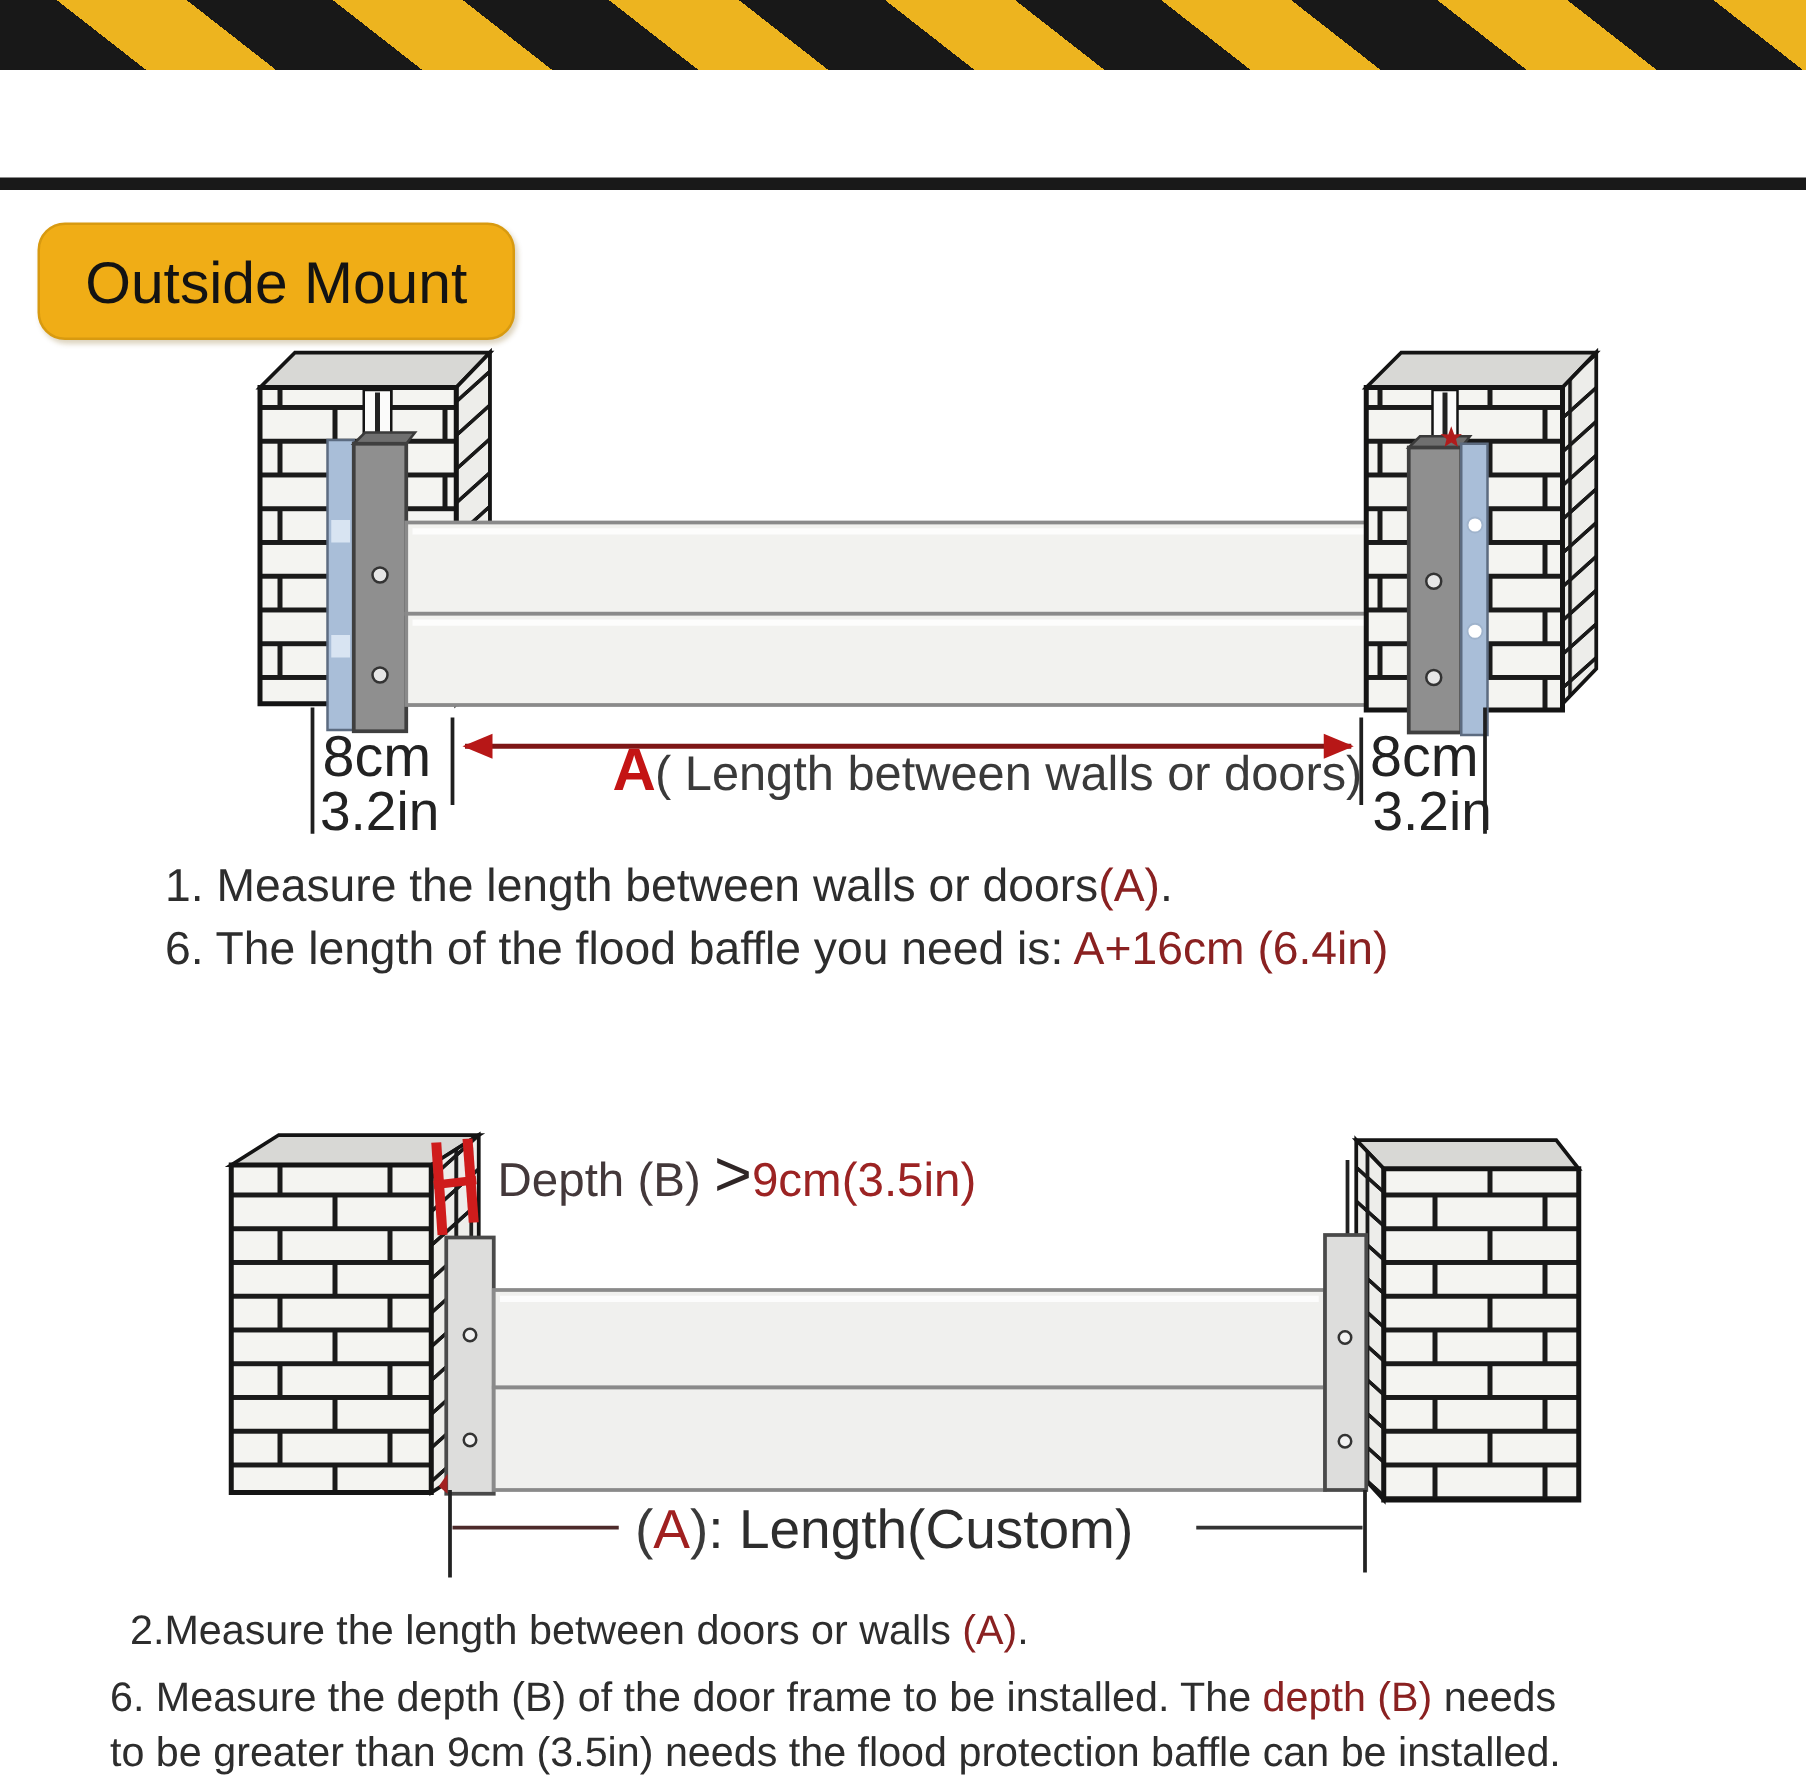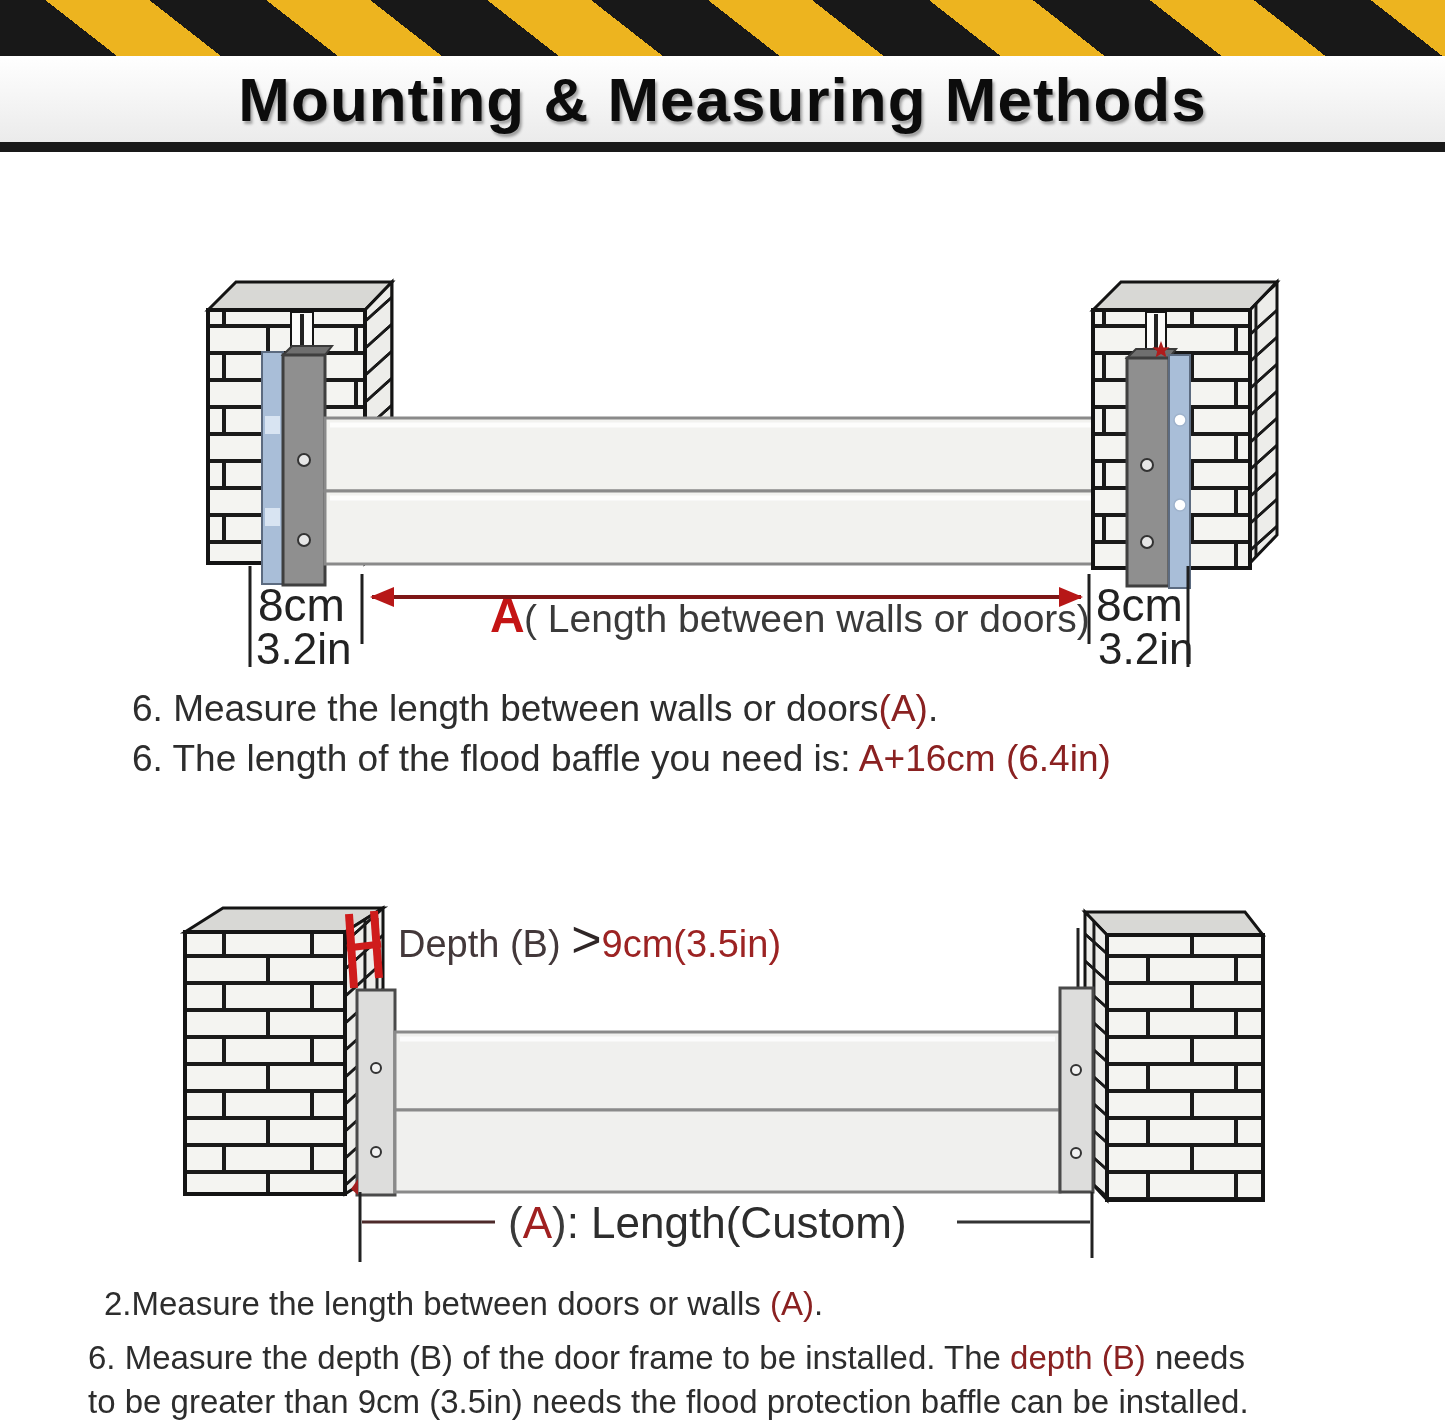--- a/index.html
+++ b/index.html
@@ -31,25 +31,25 @@
   #steps-outside p+p{margin-top:1px;}
   #steps-inside{top:1282px;left:88px;font-size:33px;line-height:44px;width:1330px;}
   #steps-inside p.first{margin-bottom:10px;margin-left:16px;}
 </style>
 </head>
 <body>
 
 <div id="page">
 
   <div class="stripe-band"></div>
-  <div class="title-band">
-    <h1>Mounting &amp; Measuring Methods</h1>
-  </div>
   <div class="header-bar"></div>
 
+  <div class="badge" id="badge-outside">
+    <span>Outside Mount</span>
+  </div>
 
   <svg class="diagram" style="top:270px" width="1445" height="400" viewBox="0 0 1445 400">
     <defs>
       <pattern id="brickA" patternUnits="userSpaceOnUse" width="88" height="54">
         <rect width="88" height="54" fill="#f4f4f1"></rect>
         <path d="M0 2 H88 M0 29 H88" stroke="#1a1a1a" stroke-width="4" fill="none"></path>
         <path d="M4 2 V29 M48 29 V54" stroke="#1a1a1a" stroke-width="4" fill="none"></path>
       </pattern>
       <pattern id="brickSideA" patternUnits="userSpaceOnUse" width="27" height="27" patternTransform="skewY(-42)">
         <rect width="27" height="27" fill="#ededea"></rect>
@@ -110,21 +110,21 @@
       <text x="258" y="351" font-size="46" fill="#222">8cm</text>
       <text x="256" y="394" font-size="44" fill="#222">3.2in</text>
       <text x="490" y="362" font-size="48" font-weight="bold" fill="#c41414">A</text>
       <text x="524" y="362" font-size="39" fill="#3a3a3a">( Length between walls or doors)</text>
       <text x="1096" y="351" font-size="46" fill="#222">8cm</text>
       <text x="1098" y="394" font-size="44" fill="#222">3.2in</text>
     </g>
   </svg>
 
   <div class="steps" id="steps-outside">
-    <p><span>6. Measure the length between walls or doors</span><span class="red">(A)</span><span>.</span></p>
+    <p><span>1. Measure the length between walls or doors</span><span class="red">(A)</span><span>.</span></p>
     <p><span>6. The length of the flood baffle you need is: </span><span class="red">A+16cm (6.4in)</span></p>
   </div>
 
 
   <svg class="diagram" style="top:900px" width="1445" height="380" viewBox="0 0 1445 380">
     <defs>
       <pattern id="brickB" patternUnits="userSpaceOnUse" width="88" height="54">
         <rect width="88" height="54" fill="#f4f4f1"></rect>
         <path d="M0 2 H88 M0 29 H88" stroke="#1a1a1a" stroke-width="4" fill="none"></path>
         <path d="M4 2 V29 M48 29 V54" stroke="#1a1a1a" stroke-width="4" fill="none"></path>

